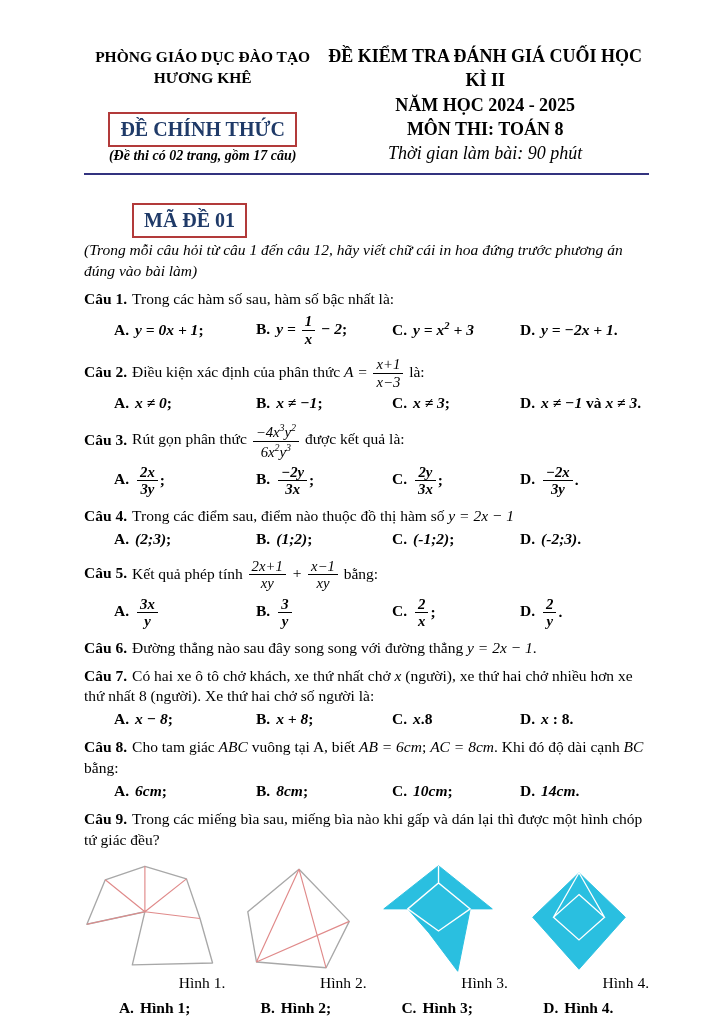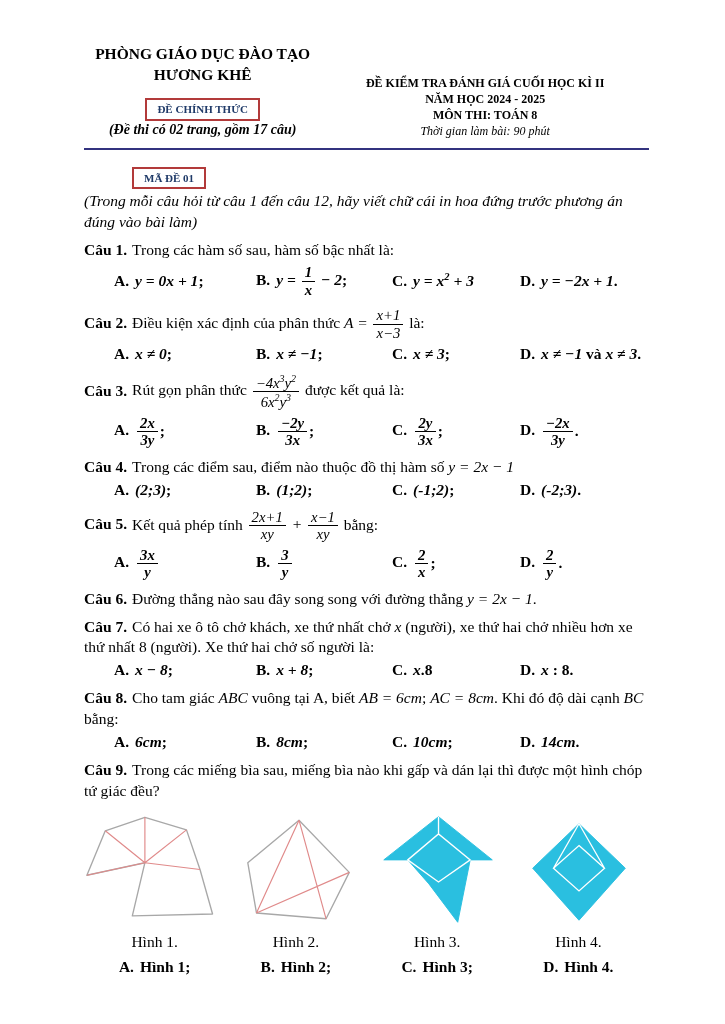--- a/index.html
+++ b/index.html
@@ -14,25 +14,25 @@
     font-size:15.5px;line-height:1.35;
   }
   .page{padding:44px 76px 0 84px}
   
   .hdr{display:flex;align-items:flex-end}
   .hl{width:42%;text-align:center}
   .hrt{width:58%;text-align:center}
   .bold{font-weight:bold}
   .box{
     display:inline-block;border:2px solid var(--red);color:var(--navy);
-    font-weight:bold;padding:2px 10px;margin-top:12px;font-size:11px;
+    font-weight:bold;padding:2px 10px;margin-top:23px;font-size:20px;
   }
   .note{font-style:italic;font-weight:bold;font-size:14px;margin-top:0}
   .it{font-style:italic}
-  .hrt .ln{font-size:12px}
+  .hrt .ln{font-size:18px}
   .rule{border-top:2px solid var(--rule);margin-top:8px}
   .codebox{margin:5px 0 2px 48px}
   
   .sec-title{font-weight:bold;margin-top:8px}
   .instr{font-style:italic}
   
   .q{margin-top:7px}
   .ql{font-weight:bold;margin-right:5px}
   .opts{
     display:grid;grid-template-columns:142px 136px 128px 1fr;
@@ -47,21 +47,21 @@
   .frac>span:first-child{border-bottom:1px solid #000;padding:0 3px}
   .frac>span:last-child{padding:0 3px}
   sup{font-size:0.68em}
   
   .figs{
     display:grid;grid-template-columns:repeat(4,1fr);
     margin-top:12px;align-items:end;justify-items:center;
   }
   .caps{
     display:grid;grid-template-columns:repeat(4,1fr);
-    text-align:center;margin-top:8px;
+    text-align:right;
   }
   .copts{grid-template-columns:repeat(4,1fr);margin-left:0;justify-items:center;margin-top:4px}
   .paper{fill:#fff;stroke:var(--gray);stroke-width:1.4;stroke-linejoin:round}
   .fold{stroke:var(--pink);stroke-width:1.2;fill:none}
   .cyan{fill:var(--cyan);stroke:var(--cyan);stroke-width:1;stroke-linejoin:round}
   .wline{stroke:#fff;stroke-width:1.4;fill:none}
 </style>
 </head>
 <body>
 

